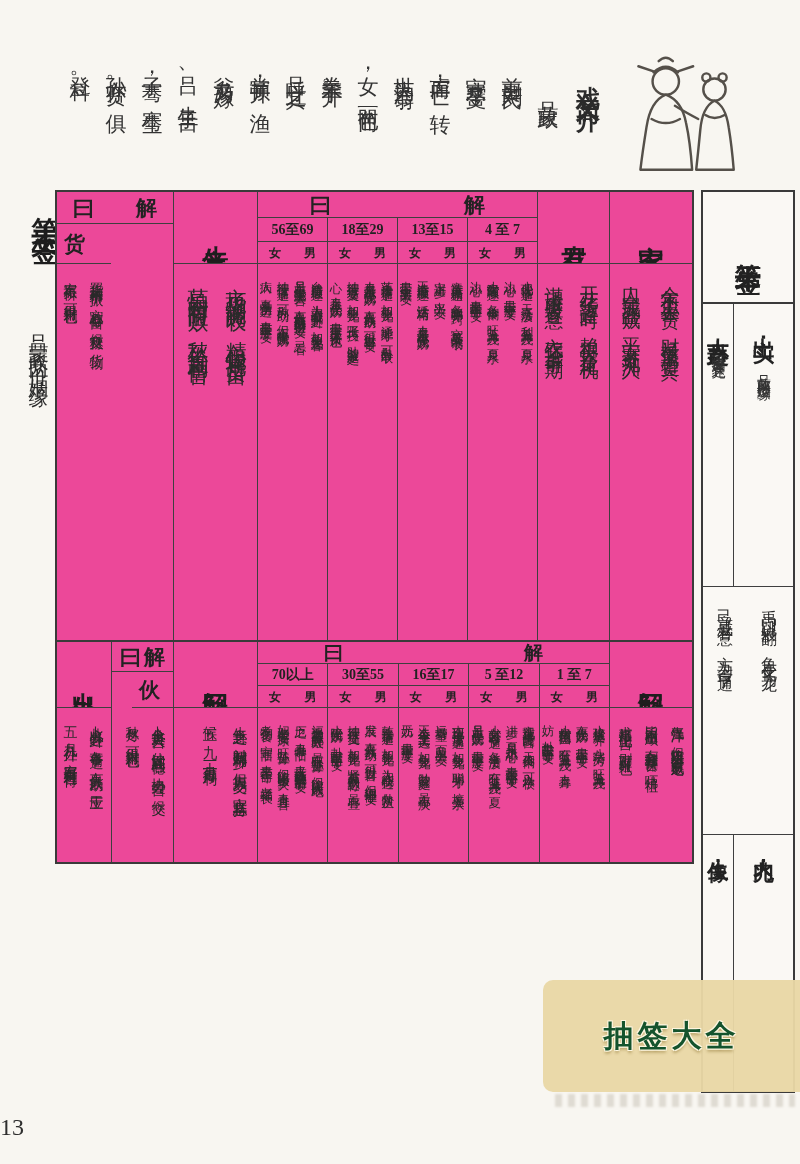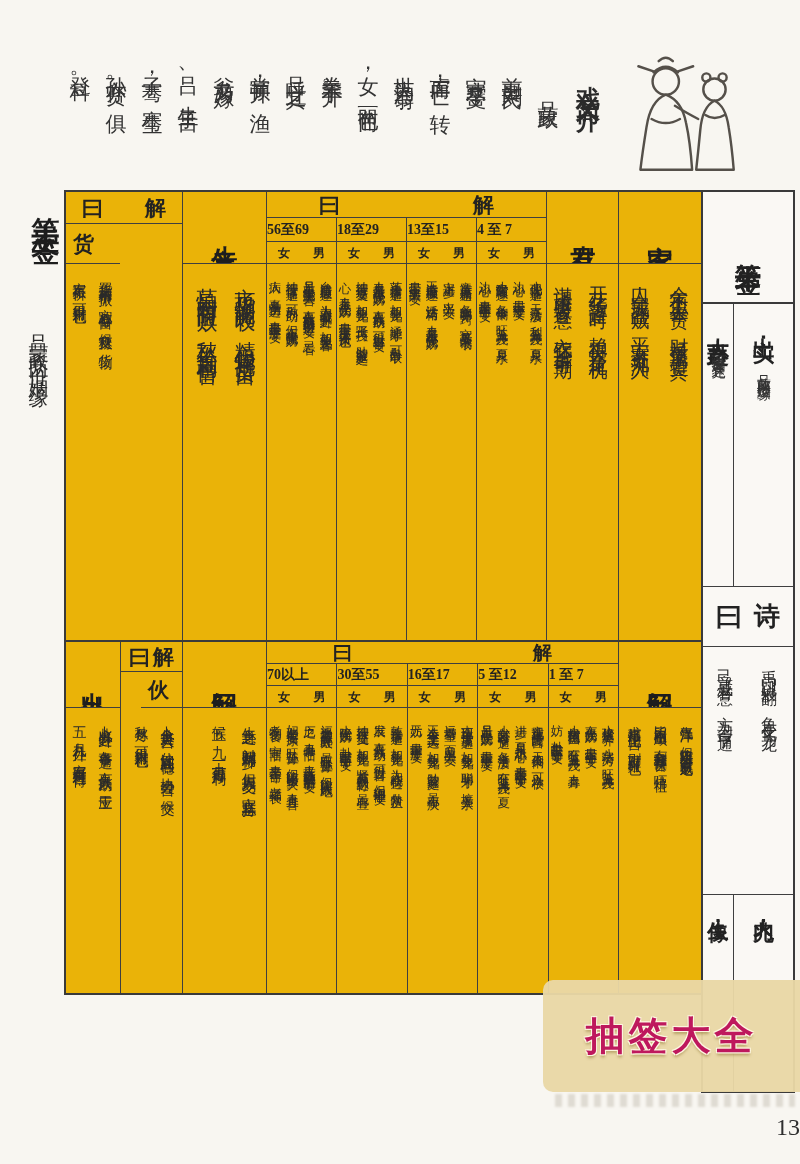--- a/index.html
+++ b/index.html
@@ -10,40 +10,40 @@
   
   .intro-title{position:absolute;left:572px;top:66px;font-size:24px;letter-spacing:8px;font-weight:bold;color:#2b2b2b;}
   .intro-text{position:absolute;left:60px;top:60px;width:506px;height:134px;
               font-size:21px;line-height:36px;letter-spacing:4px;color:#333;}
   .illu{position:absolute;left:612px;top:48px;width:140px;height:140px;}
   
   .side-label{position:absolute;left:26px;top:194px;height:900px;}
   .side-sign{font-size:28px;letter-spacing:7px;color:#1d1d1d;font-weight:bold;}
   .side-story{font-size:20px;letter-spacing:9px;color:#2b2b2b;margin-top:96px;}
   
-  .table-main{position:absolute;left:64px;top:190px;width:639px;height:805px;
-              border:2px solid #3a3a3a;display:flex;flex-direction:column;box-sizing:border-box;background:#eab308;}
+  .table-main{position:absolute;left:55px;top:190px;width:639px;height:674px;
+              border:2px solid #3a3a3a;display:flex;flex-direction:column;box-sizing:border-box;background:#ec4899;}
   .band{display:flex;align-items:stretch;min-height:0;}
   .band-upper{height:448px;border-bottom:2px solid #3a3a3a;}
   .band-lower{flex:1;}
   .col,.group,.bigcol{display:flex;flex-direction:column;box-sizing:border-box;min-width:0;border-left:1.4px solid #3f3f3f;}
   .band > :first-child{border-left:none;}
   .duo{display:flex;flex:1;min-height:0;}
   .duo > :first-child{border-left:none;}
   .gh{box-sizing:border-box;border-bottom:1.4px solid #3f3f3f;font-weight:bold;font-size:21px;color:#222;
       text-align:justify;text-align-last:justify;overflow:hidden;}
   .gh-g1{height:32px;line-height:32px;padding:0 16px;}
   .gh-num-u{height:26px;line-height:26px;padding:0 52px;}
   .gh-huo{height:30px;line-height:30px;padding:0 8px;}
   .gh-num-l{height:22px;line-height:22px;padding:0 66px;font-size:19px;}
   .sub{box-sizing:border-box;border-bottom:1.4px solid #3f3f3f;font-weight:bold;font-size:21px;color:#222;
        text-align:justify;text-align-last:justify;overflow:hidden;}
   .sub-u{height:40px;line-height:40px;padding:0 7px;}
   .sub-l{height:36px;line-height:36px;padding:0 7px;margin-left:20px;}
-  .nh{box-sizing:border-box;border-bottom:1.4px solid #3f3f3f;font-size:14px;font-weight:600;text-align:left;overflow:hidden;}
+  .nh{box-sizing:border-box;border-bottom:1.4px solid #3f3f3f;font-size:14px;font-weight:600;text-align:center;overflow:hidden;}
   .nh-u{height:24px;line-height:24px;}
   .nh-l{height:22px;line-height:22px;}
   .mf{box-sizing:border-box;border-bottom:1.4px solid #3f3f3f;font-size:12px;font-weight:bold;
       text-align:justify;text-align-last:justify;overflow:hidden;}
   .mf-u{height:22px;line-height:22px;padding:0 11px;}
   .mf-l{height:22px;line-height:22px;padding:0 11px;}
   .bighead{box-sizing:border-box;border-bottom:1.4px solid #3f3f3f;display:flex;align-items:center;justify-content:center;overflow:hidden;}
   .bighead-u{height:72px;}
   .bighead-l{height:66px;}
   .bighead span{display:inline-block;font-size:26px;font-weight:bold;letter-spacing:3px;color:#1e1e1e;}
@@ -66,26 +66,26 @@
               text-align:justify;text-align-last:justify;padding:0 13px;box-sizing:border-box;}
   .s-poem{height:248px;border-bottom:1.6px solid #3f3f3f;box-sizing:border-box;padding:10px 2px 0 0;
           font-size:16px;line-height:44px;letter-spacing:5px;color:#2a2a2a;}
   .s-bottom{flex:1;display:flex;}
   .sb-left{width:31px;border-right:1.3px solid #3f3f3f;display:flex;justify-content:center;padding-top:8px;box-sizing:border-box;}
   .sb-right{flex:1;display:flex;justify-content:center;padding-top:8px;}
   .sb-label{font-size:21px;font-weight:bold;letter-spacing:2px;}
   
   .wm{position:absolute;left:543px;top:980px;width:257px;height:112px;background:rgba(233,215,165,0.96);
       border-radius:10px 0 0 10px;display:flex;align-items:center;justify-content:center;z-index:5;}
-  .wm-text{font-size:39px;font-weight:bold;letter-spacing:4px;color:#be185d;
+  .wm-text{font-size:30px;font-weight:bold;letter-spacing:4px;color:#14532d;
            text-shadow:-1px -1px 0 #fdf6e0,1px -1px 0 #fdf6e0,-1px 1px 0 #fdf6e0,1px 1px 0 #fdf6e0,0 3px 3px rgba(120,90,20,.45);}
   .wm-sub{position:absolute;left:555px;top:1094px;width:240px;height:13px;z-index:5;opacity:.45;filter:blur(1px);
           background:repeating-linear-gradient(90deg,rgba(140,130,110,.5) 0 7px,transparent 7px 13px);}
   
-  .page-num{position:absolute;left:0;top:1114px;width:800px;text-align:right;font-size:24px;color:#2e2e2e;}
+  .page-num{position:absolute;left:0;top:1114px;width:800px;text-align:left;font-size:24px;color:#2e2e2e;}
 </style>
 </head>
 <body>
 
 <div class="page">
 
   <div class="illu">
     <svg viewBox="0 0 136 138" width="140" height="140">
       <g stroke="#55504a" fill="none" stroke-width="2.4" stroke-linecap="round" stroke-linejoin="round">
         <circle cx="52" cy="33" r="13"></circle>
@@ -292,21 +292,20 @@
         <span class="v">第十三签</span>
       </div>
     <div class="s-sec1">
       <div class="s1-left">
         <div class="v"><span class="slabel">大吉之卦</span><span class="ssmall">万物逢春之兆</span></div>
       </div>
       <div class="s1-right">
         <div class="v"><span class="slabel">出实：</span><span class="ssmall">吕蒙政两世姻缘</span></div>
       </div>
     </div>
-    <div class="s-poemhead">曰诗</div>
     <div class="s-poem v pre">禹门跳浪翻　鱼变化为龙
 己意成君意　方为吉亨通</div>
     <div class="s-bottom">
       <div class="sb-left">
           <span class="v sb-label">生像：</span>
         </div>
       <div class="sb-right">
           <span class="v sb-label">内兆：</span>
         </div>
     </div>

